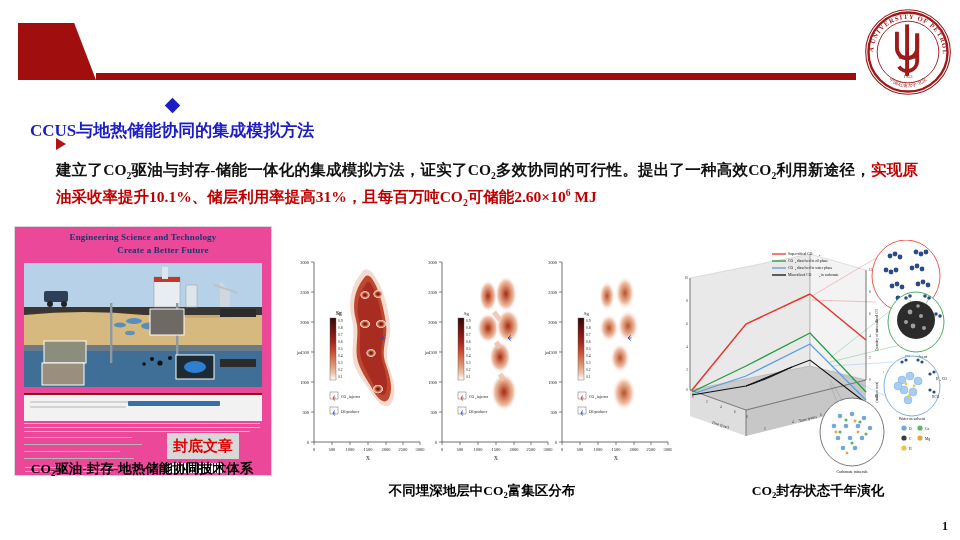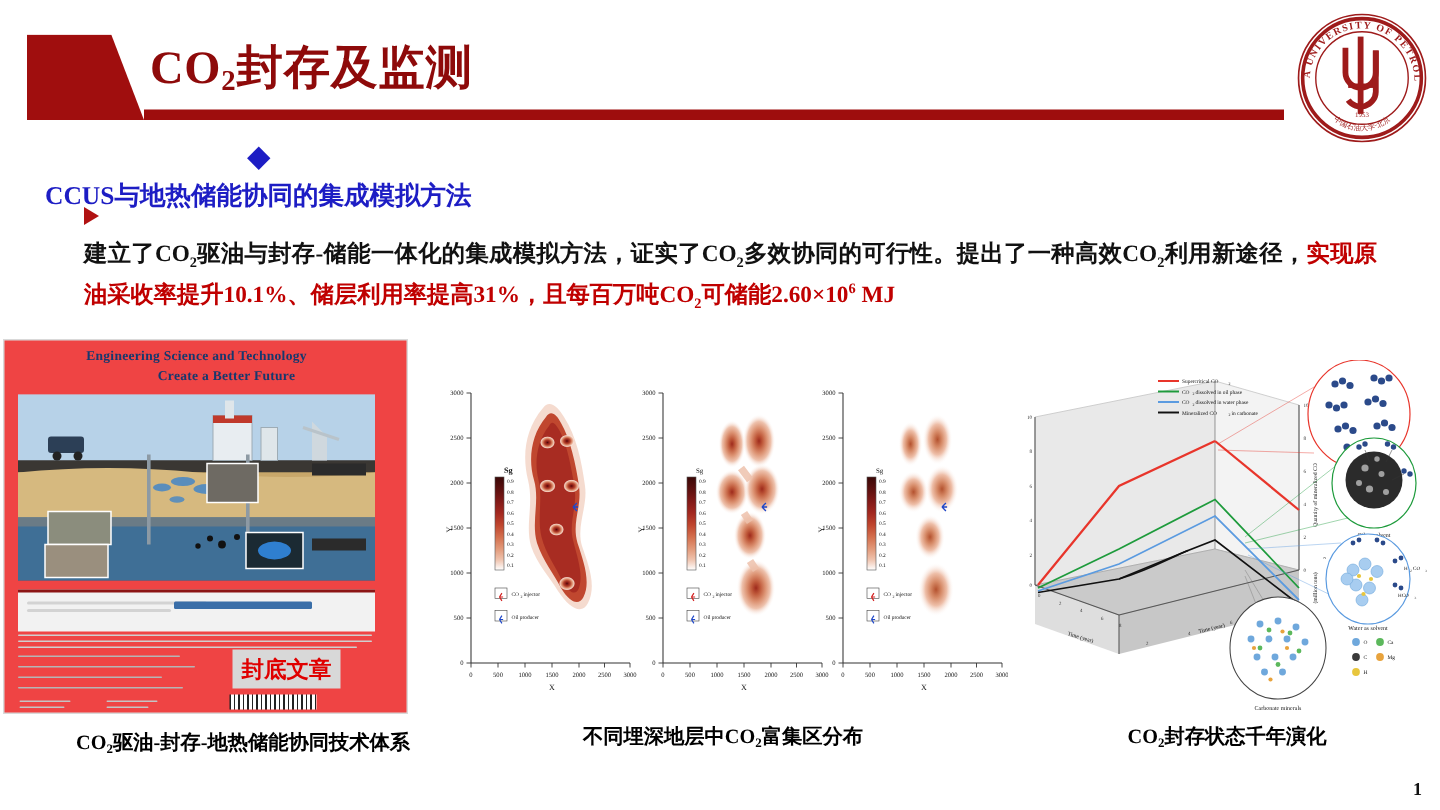--- a/index.html
+++ b/index.html
@@ -52,22 +52,22 @@
   .hl{color:#C00000;}
   
   .fig{position:absolute;}
   .cap{
     position:absolute;text-align:center;
     font-family:"Liberation Serif","DejaVu Serif",serif;
     font-weight:bold;font-size:13.5px;color:#000;white-space:nowrap;
   }
   .cap sub{font-size:.64em;vertical-align:baseline;position:relative;top:3px;}
   
-  #panel-cover{left:2px;top:226px;width:256px;height:248px;background:#ef4444;
-    border:1px solid #d9d9d9;overflow:hidden;padding-left:12px;}
+  #panel-cover{left:14px;top:226px;width:256px;height:248px;background:#ec4899;
+    border:1px solid #d9d9d9;overflow:hidden;}
   .cov-title{
     position:absolute;left:0;top:4px;width:256px;text-align:center;
     font-family:"Liberation Serif","DejaVu Serif",serif;font-weight:bold;
     font-size:9px;color:#16386E;line-height:1.45;letter-spacing:.2px;
   }
   .cov-title .l2{display:block;padding-left:40px;}
   .cov-photo{position:absolute;left:9px;top:36px;width:238px;height:124px;
     background:linear-gradient(#bcd6ec 0%,#cfe0ef 34%,#3b3a37 35%,#2a2724 41%,
       #c8a76a 42%,#d9bb82 58%,#7f8c96 59%,#5f7f9c 62%,#2f5d84 100%);}
   .cov-txtblk{position:absolute;left:9px;top:166px;width:238px;height:26px;
@@ -90,23 +90,20 @@
     position:absolute;right:12px;bottom:6px;font-size:12px;color:#111;font-weight:bold;
     font-family:"Liberation Serif","DejaVu Serif",serif;
   }
 </style>
 </head>
 <body>
 
 <div class="header">
   <div class="hdr-trap"></div>
   <div class="hdr-rule"></div>
-  <div class="hdr-title">
-    <span>CO</span><sub>2</sub><span>封存及监测</span>
-  </div>
 </div>
 
 <div class="logo">
   <svg viewBox="0 0 100 100" width="92" height="92">
     <defs>
       <path id="arcTop" d="M 12,52 A 38,38 0 0 1 88,52" fill="none"></path>
       <path id="arcBot" d="M 18,56 A 32,32 0 0 0 82,56" fill="none"></path>
     </defs>
     <circle cx="50" cy="50" r="46" fill="none" stroke="#9E1B1B" stroke-width="1.2"></circle>
     <circle cx="50" cy="50" r="43" fill="none" stroke="#9E1B1B" stroke-width="2.6"></circle>
@@ -210,21 +207,21 @@
   <div class="cov-badge">封底文章</div>
   <div class="cov-barcode"></div>
 
   <div>
     <div class="cov-grayline" style="left:10px;top:240px;width:34px;background:#c4c4c4;"></div>
     <div class="cov-grayline" style="left:10px;top:244px;width:30px;background:#c4c4c4;"></div>
     <div class="cov-grayline" style="left:68px;top:240px;width:34px;background:#c4c4c4;"></div>
     <div class="cov-grayline" style="left:68px;top:244px;width:28px;background:#c4c4c4;"></div>
   </div>
 </div>
-<div class="cap" style="left:0px;top:486px;width:284px;padding-left:20px;">
+<div class="cap" style="left:0px;top:460px;width:284px;">
   <span>CO</span><sub>2</sub><span>驱油-封存-地热储能协同技术体系</span>
 </div>
 
 <div class="fig" id="panel-contours" style="left:292px;top:252px;width:380px;height:222px;">
   <svg viewBox="0 0 380 222" width="380" height="222">
     <defs>
       <radialGradient id="bl" cx="50%" cy="50%" r="50%">
         <stop offset="0%" stop-color="#4a0c0a"></stop>
         <stop offset="18%" stop-color="#8b1a15"></stop>
         <stop offset="42%" stop-color="#b4432c"></stop>

